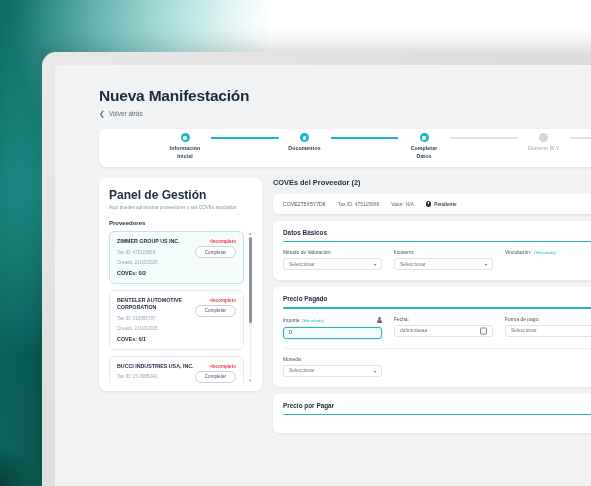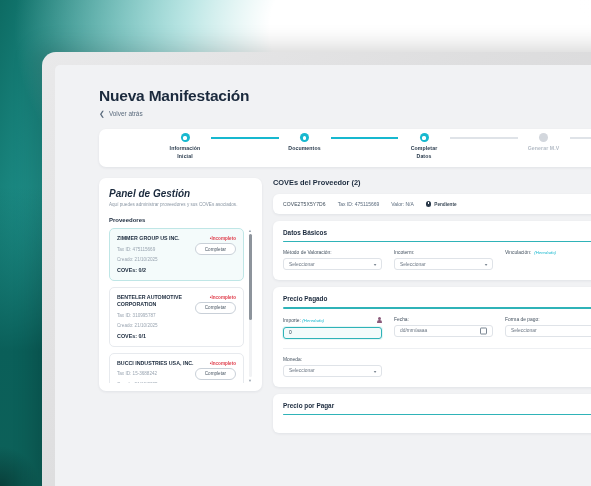--- a/index.html
+++ b/index.html
@@ -89,21 +89,21 @@
 
   
   .left-panel {
     width: 163px; flex: none;
     background: #fff; border-radius: 7px;
     box-shadow: 0 1px 3px rgba(16,30,54,.07);
     padding: 10px 9px 8px 10px;
     height: 213px;
     display: flex; flex-direction: column;
   }
-  .lp-title { font-size: 10px; font-weight: 700; color: #1b2a3d; font-style: italic; }
+  .lp-title { font-size: 12px; font-weight: 700; color: #1b2a3d; }
   .lp-sub { font-size: 4.6px; color: #8b97a4; margin-top: 3px; line-height: 1.4; }
   .lp-section { font-size: 6px; font-weight: 700; color: #1b2a3d; margin-top: 9px; margin-bottom: 5px; }
 
   .prov-scroll {
     flex: 1; overflow: hidden; position: relative;
     padding-right: 9px;
   }
   .prov-card {
     border: 1px solid #e7eaee; border-radius: 5px;
     padding: 6px 7px 7px 7px; margin-bottom: 6px;

